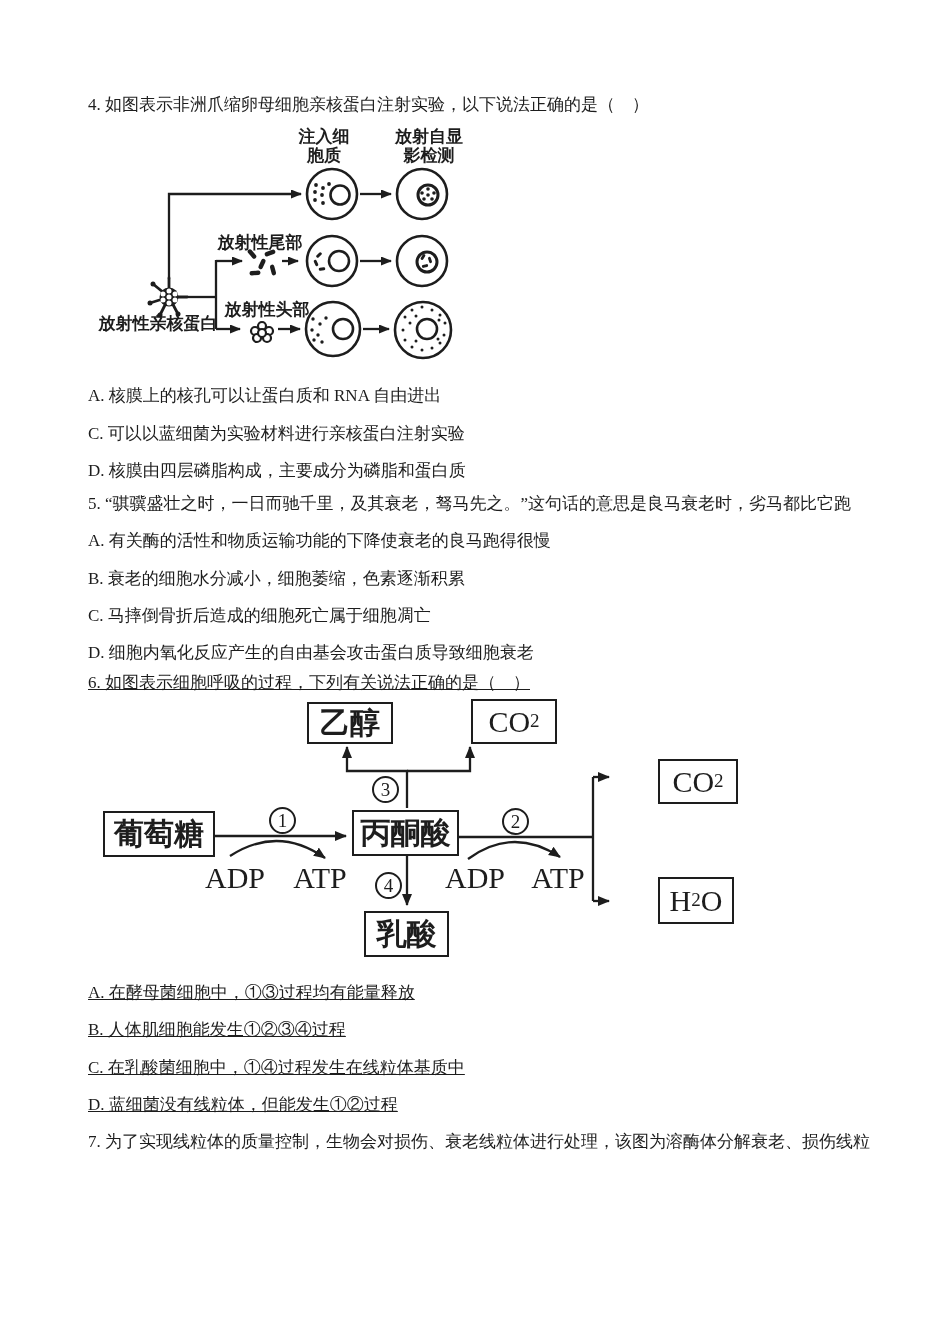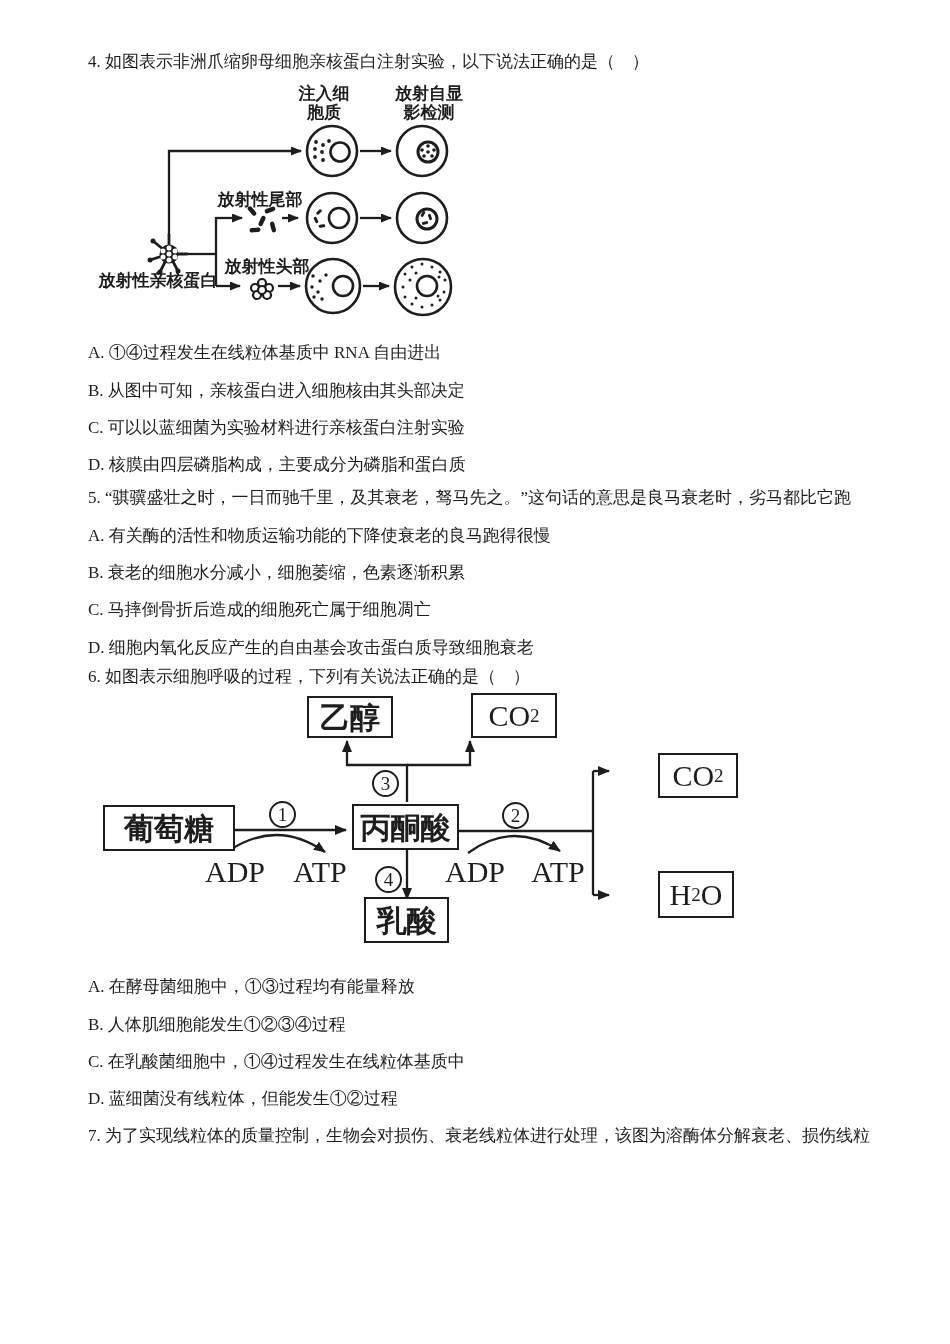--- a/index.html
+++ b/index.html
@@ -4,21 +4,21 @@
 <style>
   html,body { margin:0; padding:0; }
   body {
     width:950px; height:1344px;
     background:#ffffff;
     color:#1d1d1d;
     font-family:"Liberation Serif","DejaVu Serif",serif;
     overflow:hidden;
   }
   .page { position:relative; width:950px; height:1344px; background:#ffffff; }
-  .content { padding:43px 60px 0 88px; font-size:17px; line-height:37.3px; }
+  .content { padding:86px 60px 0 88px; font-size:17px; line-height:37.3px; }
   p.line { margin:0; white-space:nowrap; }
   .q-block { margin:0; }
 
   
   .diagram1 { position:relative; width:460px; height:250px; margin:4px 0 0 4px; }
   .diagram1 svg { position:absolute; left:0; top:0; }
   .dlabel {
     position:absolute; font-weight:bold; font-size:17px; line-height:18.5px;
     text-align:center; white-space:nowrap;
   }
@@ -212,38 +212,37 @@
         <div class="dlabel" style="left:285px; top:1px; width:104px;">
           <div>放射自显</div>
           <div>影检测</div>
         </div>
         <div class="dlabel" style="left:108px; top:107px; width:120px;">放射性尾部</div>
         <div class="dlabel" style="left:115px; top:174px; width:120px;">放射性头部</div>
         <div class="dlabel" style="left:4px; top:188px; width:124px;">放射性亲核蛋白</div>
       </div>
 
       <div>
-        <p class="line">A. ①④过程发生在线粒体基质中 RNA 自由进出</p>
-        <p class="line">B. 从图中可知，亲核蛋白进入细胞核由其头部决定</p>
+        <p class="line">A. 核膜上的核孔可以让蛋白质和 RNA 自由进出</p>
         <p class="line">C. 可以以蓝细菌为实验材料进行亲核蛋白注射实验</p>
         <p class="line">D. 核膜由四层磷脂构成，主要成分为磷脂和蛋白质</p>
       </div>
     </div>
 
     <div class="q-block" style="margin-top:-4px;">
       <p class="line">5. “骐骥盛壮之时，一日而驰千里，及其衰老，驽马先之。”这句话的意思是良马衰老时，劣马都比它跑</p>
       <div>
         <p class="line">A. 有关酶的活性和物质运输功能的下降使衰老的良马跑得很慢</p>
         <p class="line">B. 衰老的细胞水分减小，细胞萎缩，色素逐渐积累</p>
         <p class="line">C. 马摔倒骨折后造成的细胞死亡属于细胞凋亡</p>
         <p class="line">D. 细胞内氧化反应产生的自由基会攻击蛋白质导致细胞衰老</p>
       </div>
     </div>
 
-    <div class="q-block" style="margin-top:-8px;">
+    <div class="q-block" style="margin-top:-8px;text-decoration:underline;">
       <p class="line">6. 如图表示细胞呼吸的过程，下列有关说法正确的是（　）</p>
 
       <div class="diagram2">
         <svg width="600" height="262" viewBox="0 0 600 262">
           <defs>
             <marker id="a2" markerUnits="userSpaceOnUse" markerWidth="13" markerHeight="11" refX="11" refY="5" orient="auto">
               <path d="M0,0 L12,5 L0,10 Z" fill="#1d1d1d"></path>
             </marker>
           </defs>
           <g stroke="#1d1d1d" stroke-width="2.3" fill="none">
@@ -253,28 +252,28 @@
             <path d="M304,72 L367,72 L367,48" marker-end="url(#a2)"></path>
             <line x1="356" y1="138" x2="490" y2="138"></line>
             <line x1="490" y1="78" x2="490" y2="202"></line>
             <line x1="490" y1="78" x2="506" y2="78" marker-end="url(#a2)"></line>
             <line x1="490" y1="202" x2="506" y2="202" marker-end="url(#a2)"></line>
             <path d="M365,160 Q410,127 457,158" marker-end="url(#a2)"></path>
             <line x1="304" y1="157" x2="304" y2="206" marker-end="url(#a2)"></line>
           </g>
         </svg>
 
-        <div class="rbox" style="left:0; top:112px; width:132px; height:46px;">葡萄糖</div>
+        <div class="rbox" style="left:0; top:112px; width:112px; height:46px;">葡萄糖</div>
         <div class="rbox" style="left:249px; top:111px; width:107px; height:46px;">丙酮酸</div>
         <div class="rbox" style="left:204px; top:3px; width:86px; height:42px;">乙醇</div>
         <div class="rbox chem" style="left:324px; top:0; width:86px; height:45px;">
           <span>CO</span>
             <sub>2</sub>
         </div>
-        <div class="rbox" style="left:261px; top:204px; width:85px; height:46px;">乳酸</div>
+        <div class="rbox" style="left:261px; top:212px; width:85px; height:46px;">乳酸</div>
         <div class="rbox chem" style="left:511px; top:60px; width:80px; height:45px;">
           <span>CO</span>
             <sub>2</sub>
         </div>
         <div class="rbox chem" style="left:511px; top:178px; width:76px; height:47px;">
           <span>H</span>
             <sub>2</sub>
             <span>O</span>
         </div>
 

